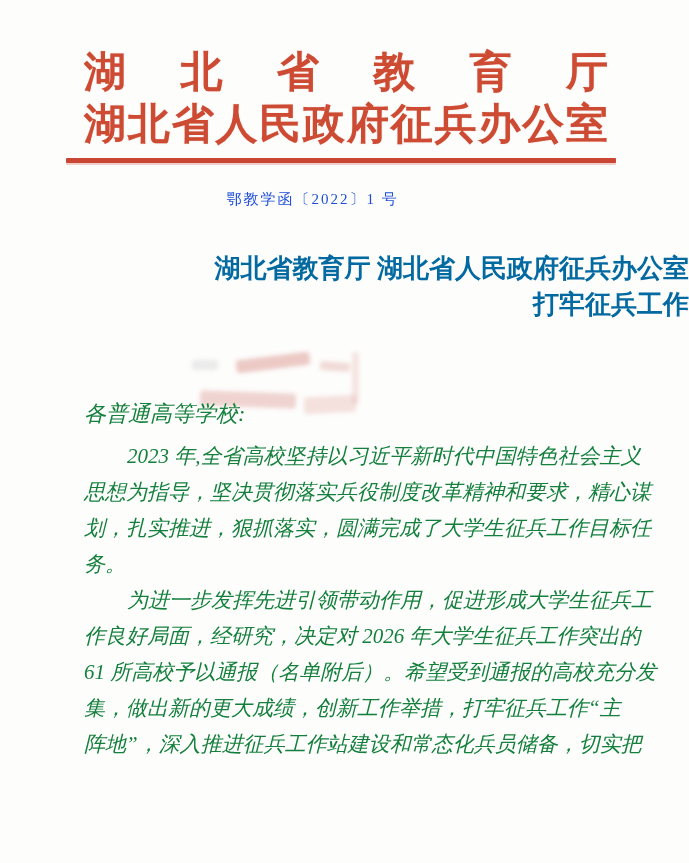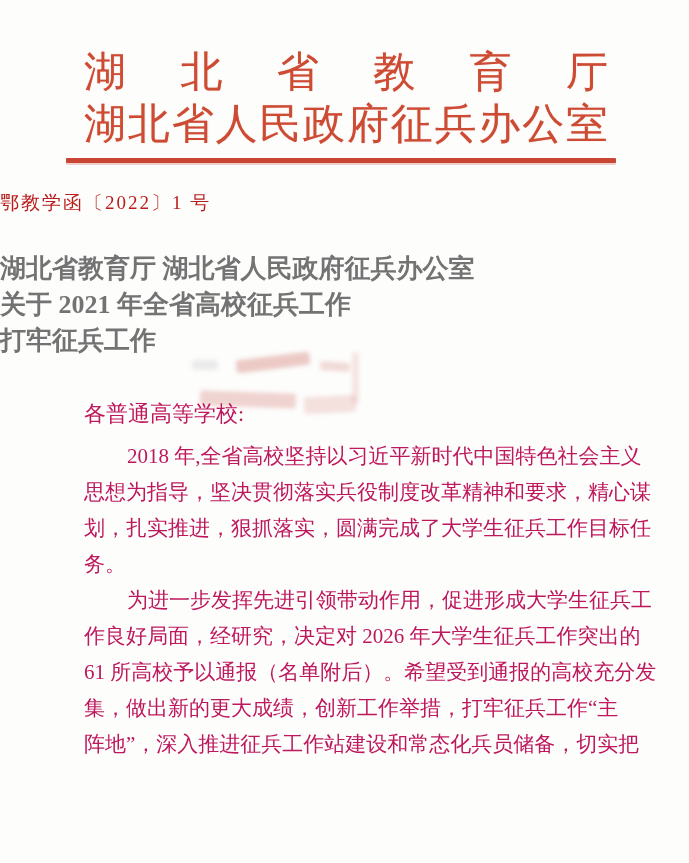--- a/index.html
+++ b/index.html
@@ -18,21 +18,21 @@
 
   
   .letterhead {
     position: absolute;
     top: 46px;
     left: 84px;
     width: 524px;
   }
   .org-line {
     color: var(--header-red, #cd4b33);
-    font-weight: normal;
+    font-weight: bold;
     font-size: 42px;
     line-height: 52px;
     white-space: nowrap;
     text-align: justify;
     text-align-last: justify;
     letter-spacing: 0;
     text-shadow: 0 0 1px rgba(205, 75, 51, 0.45);
   }
 
   .red-rule {
@@ -45,37 +45,37 @@
     box-shadow: 0 2px 0 rgba(201, 70, 52, 0.25);
     border-radius: 1px;
   }
 
   
   .doc-number {
     position: absolute;
     top: 190px;
     left: 0;
     right: 64px;
-    text-align: left;
-    font-size: 19px;
+    text-align: center;
+    font-size: 15px;
     letter-spacing: 2px;
-    color: #b91c1c;
+    color: #1d4ed8;
   }
 
   
   .title-block {
     position: absolute;
     top: 251px;
     left: 0;
     width: 100%;
-    text-align: left;
+    text-align: right;
     font-weight: bold;
     font-size: 26px;
     line-height: 36px;
-    color: #737373;
+    color: #0369a1;
   }
 
   
   .stamp {
     position: absolute;
     left: 192px;
     top: 350px;
     width: 175px;
     height: 80px;
     pointer-events: none;
@@ -93,21 +93,22 @@
   .stamp .f5 { left: 160px; top: 2px;  width: 7px;  height: 52px; background: rgba(197, 78, 66, 0.14); }
   .stamp .f6 { left: 0;    top: 10px; width: 26px; height: 10px; background: rgba(150, 150, 160, 0.18); }
 
   
   .body-block {
     position: absolute;
     left: 84px;
     top: 394px;
     width: 523px;
     font-size: 21px;
-    color: #be185d;
+    color: #15803d;
+    font-style: italic;
   }
   .salutation {
     font-size: 22px;
     line-height: 40px;
     margin-bottom: 4px;
     text-align: left;
   }
   .bline {
     line-height: 36px;
     white-space: nowrap;
@@ -126,38 +127,37 @@
     <div class="org-line">湖北省教育厅</div>
     <div class="org-line">湖北省人民政府征兵办公室</div>
   </header>
 
   <div class="red-rule"></div>
 
   <div class="doc-number">鄂教学函〔2022〕1 号</div>
 
   <div class="title-block">
     <div class="title-line">湖北省教育厅 湖北省人民政府征兵办公室</div>
-    <div class="title-line">关于 2021 年全省高校征兵工作</div>
     <div class="title-line">打牢征兵工作</div>
   </div>
 
   <div class="stamp">
     <span class="f1"></span>
     <span class="f2"></span>
     <span class="f3"></span>
     <span class="f4"></span>
     <span class="f5"></span>
     <span class="f6"></span>
   </div>
 
   <div class="body-block">
     <div class="salutation">各普通高等学校:</div>
 
     <div class="para">
-      <div class="bline first">2018 年,全省高校坚持以习近平新时代中国特色社会主义</div>
+      <div class="bline first">2023 年,全省高校坚持以习近平新时代中国特色社会主义</div>
       <div class="bline">思想为指导，坚决贯彻落实兵役制度改革精神和要求，精心谋</div>
       <div class="bline">划，扎实推进，狠抓落实，圆满完成了大学生征兵工作目标任</div>
       <div class="bline last">务。</div>
     </div>
 
     <div class="para">
       <div class="bline first">为进一步发挥先进引领带动作用，促进形成大学生征兵工</div>
       <div class="bline">作良好局面，经研究，决定对 2026 年大学生征兵工作突出的</div>
       <div class="bline">61 所高校予以通报（名单附后）。希望受到通报的高校充分发</div>
     </div>

